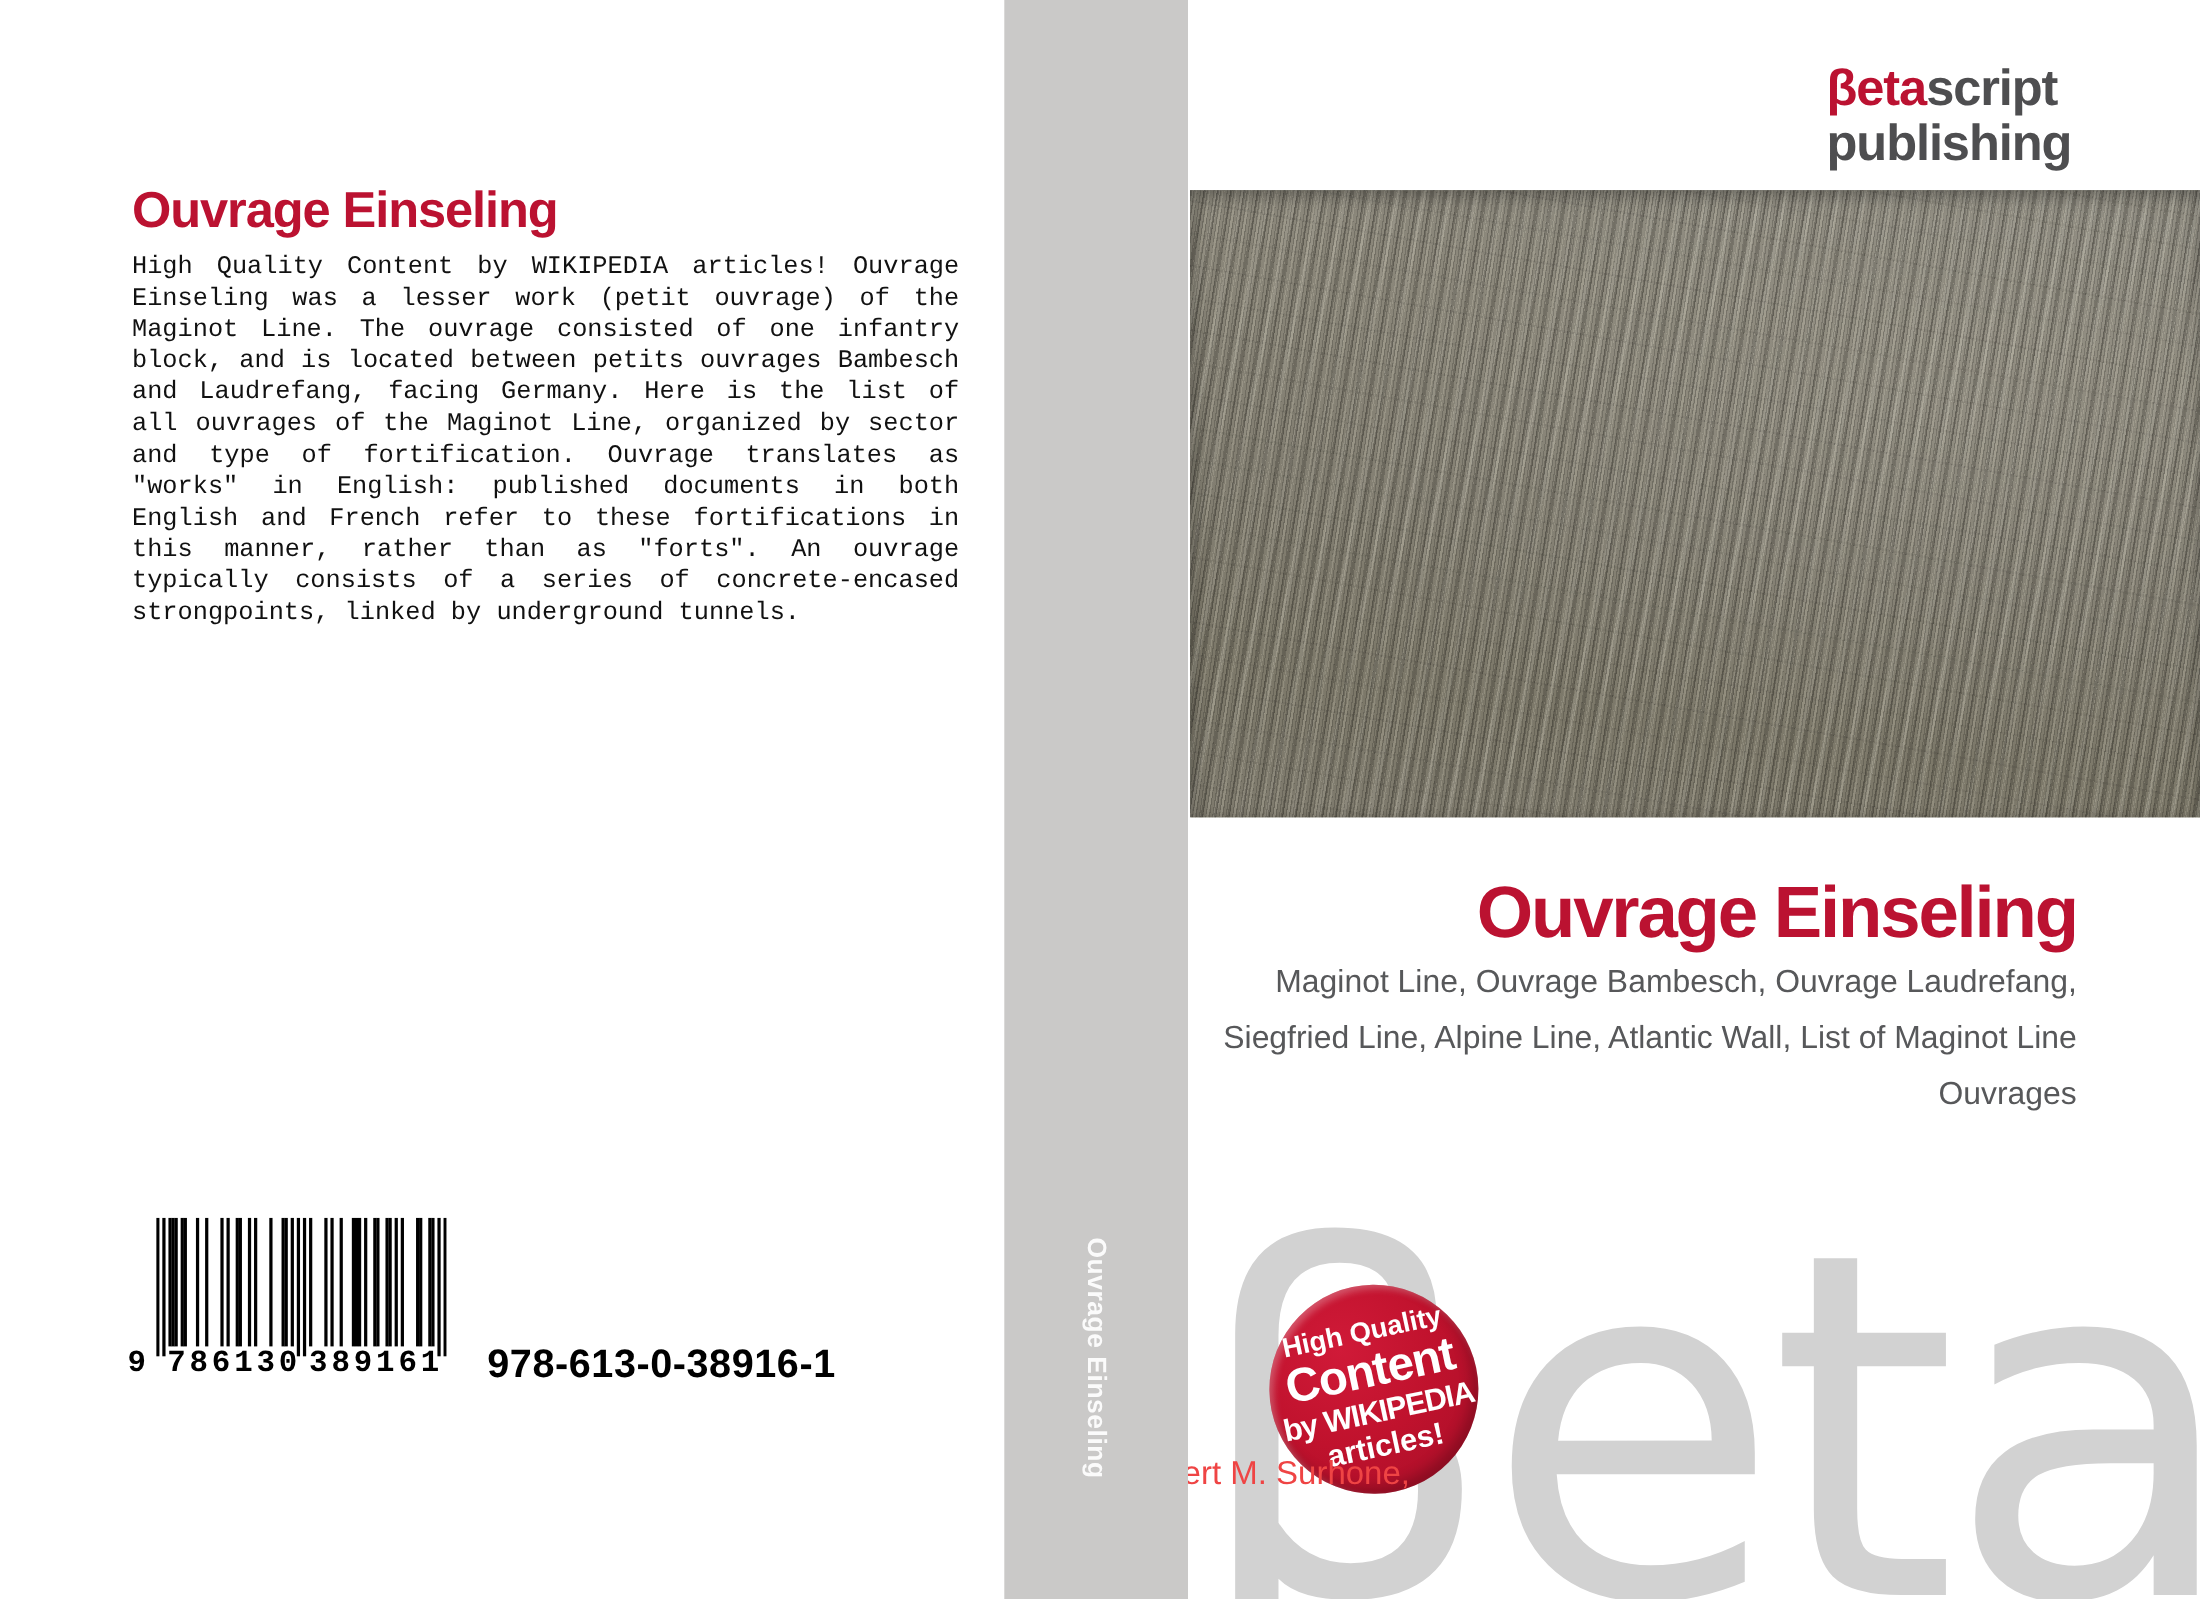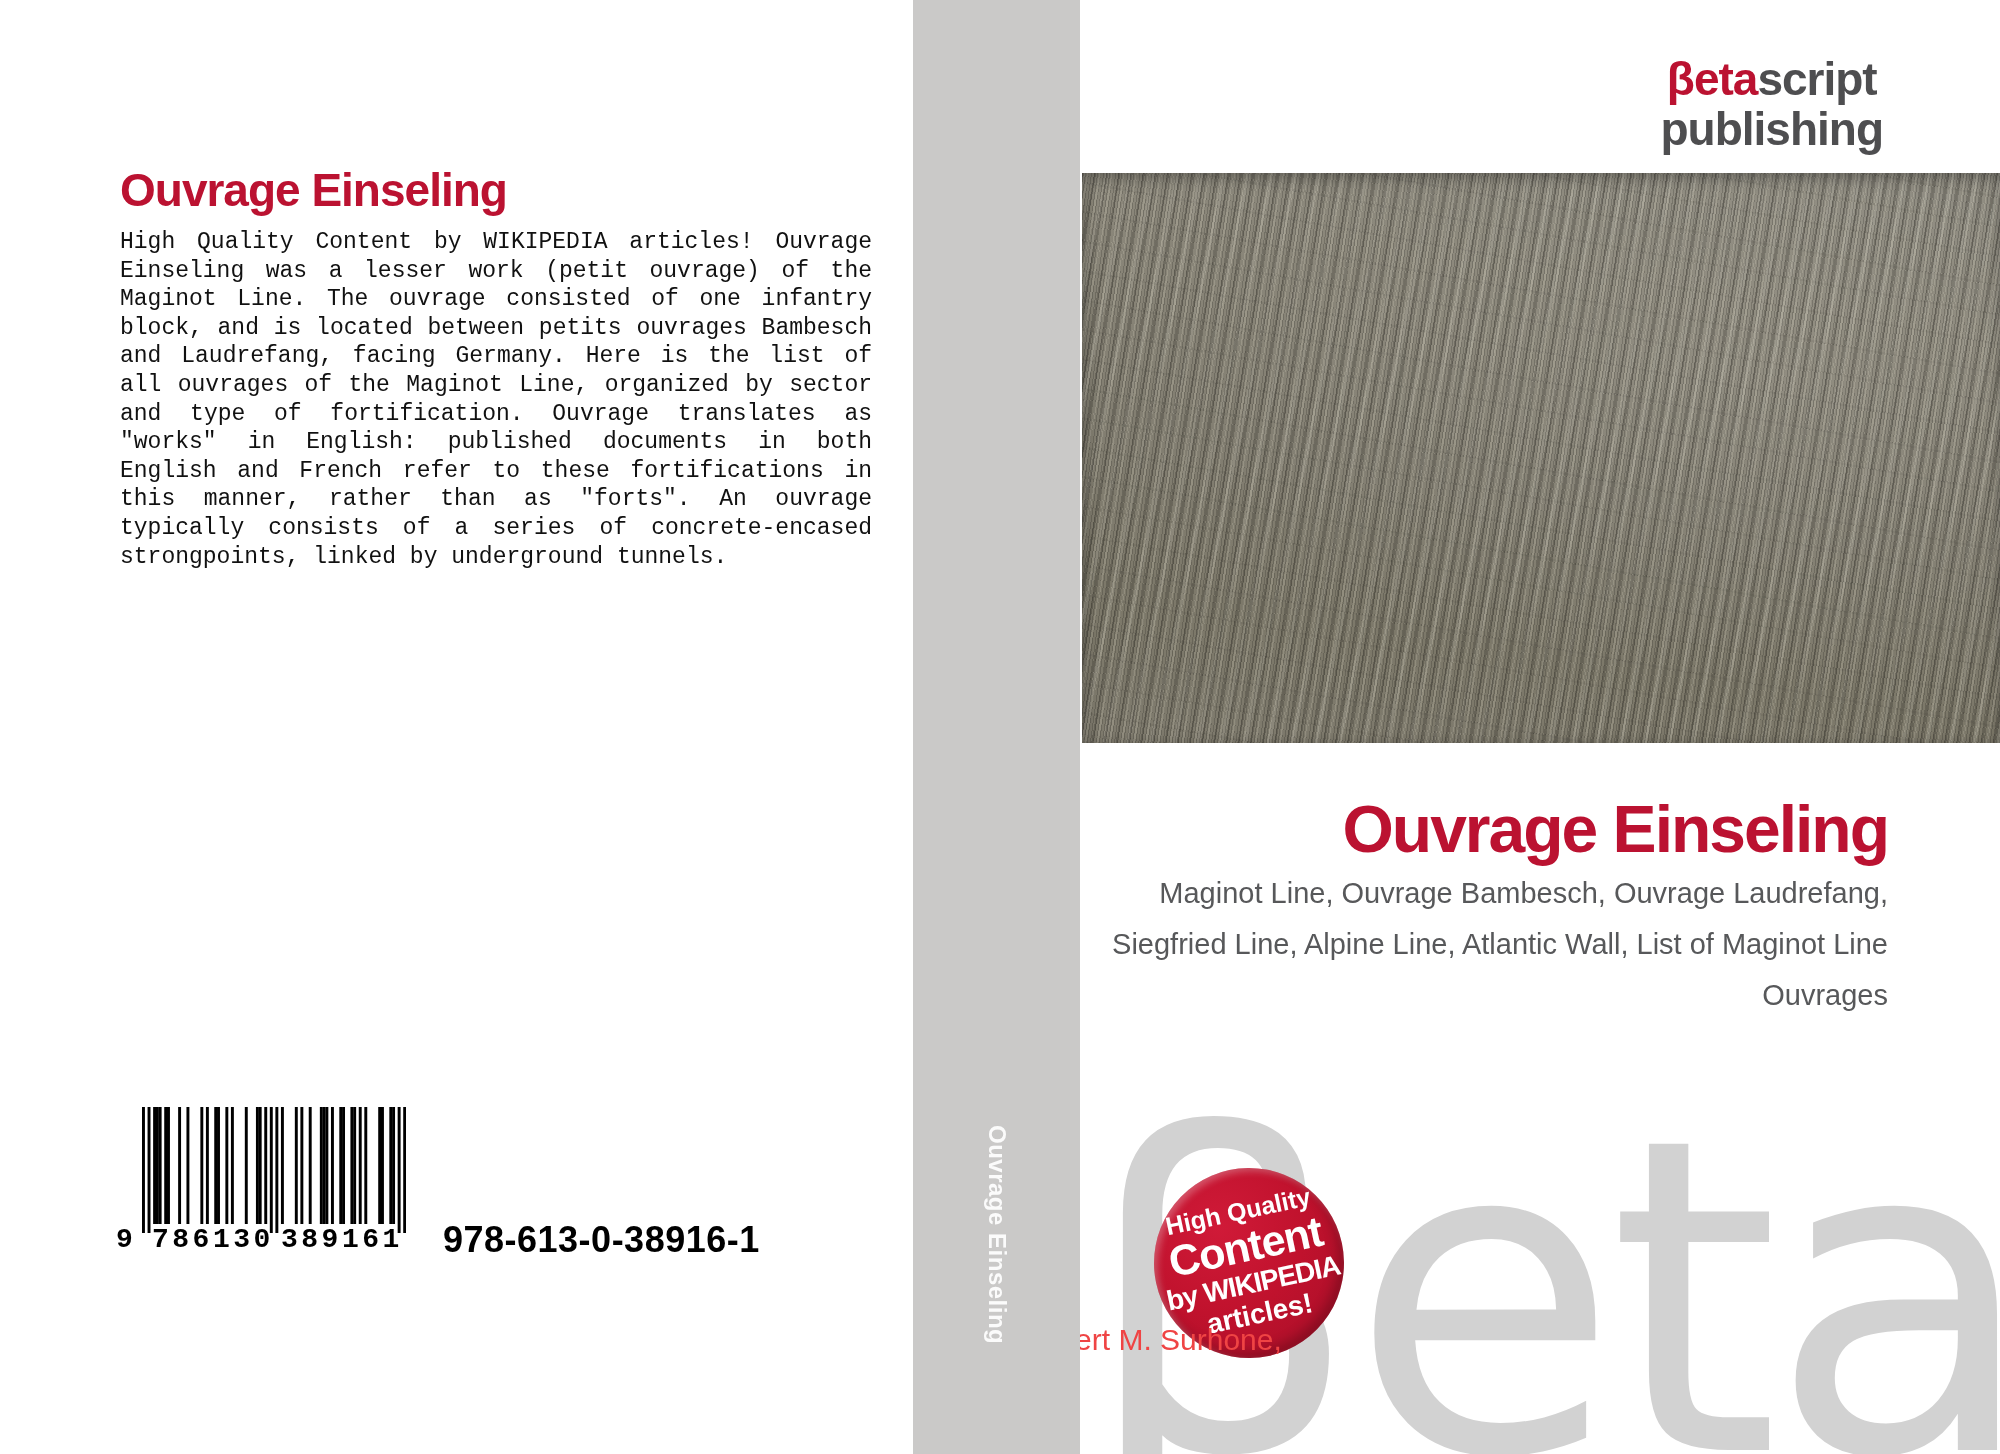--- a/index.html
+++ b/index.html
@@ -40,21 +40,21 @@
   .spine{position:absolute;left:913px;top:0;width:167px;height:1454px;background:var(--spine_gray);}
   .spine-title{
     position:absolute;top:1125px;left:50%;transform:translateX(-50%);
     writing-mode:vertical-rl;
     font-size:24px;font-weight:700;letter-spacing:0.5px;
     color:rgba(255,255,255,0.93);white-space:nowrap;
   }
   
   .front-cover{position:absolute;left:1080px;top:0;width:920px;height:1454px;background:#ffffff;overflow:hidden;}
   .logo{
-    position:absolute;right:117px;top:54px;text-align:center;
+    position:absolute;right:117px;top:54px;text-align:left;
     font-size:46px;line-height:50px;font-weight:600;letter-spacing:-1px;z-index:4;
   }
   .logo .logo-beta{color:var(--accent_red);}
   .logo .logo-script,.logo .logo-line2{color:var(--logo_gray);}
   .cover-photo{
     position:absolute;left:2px;top:173px;right:0;height:570px;
     background-color:#868374;
     background-image:
       repeating-linear-gradient(100deg, rgba(20,18,14,0.22) 0 2px, transparent 2px 5px, rgba(235,230,210,0.18) 5px 7px, transparent 7px 12px),
       repeating-linear-gradient(98deg, rgba(10,10,8,0.18) 0 1px, transparent 1px 3px),

